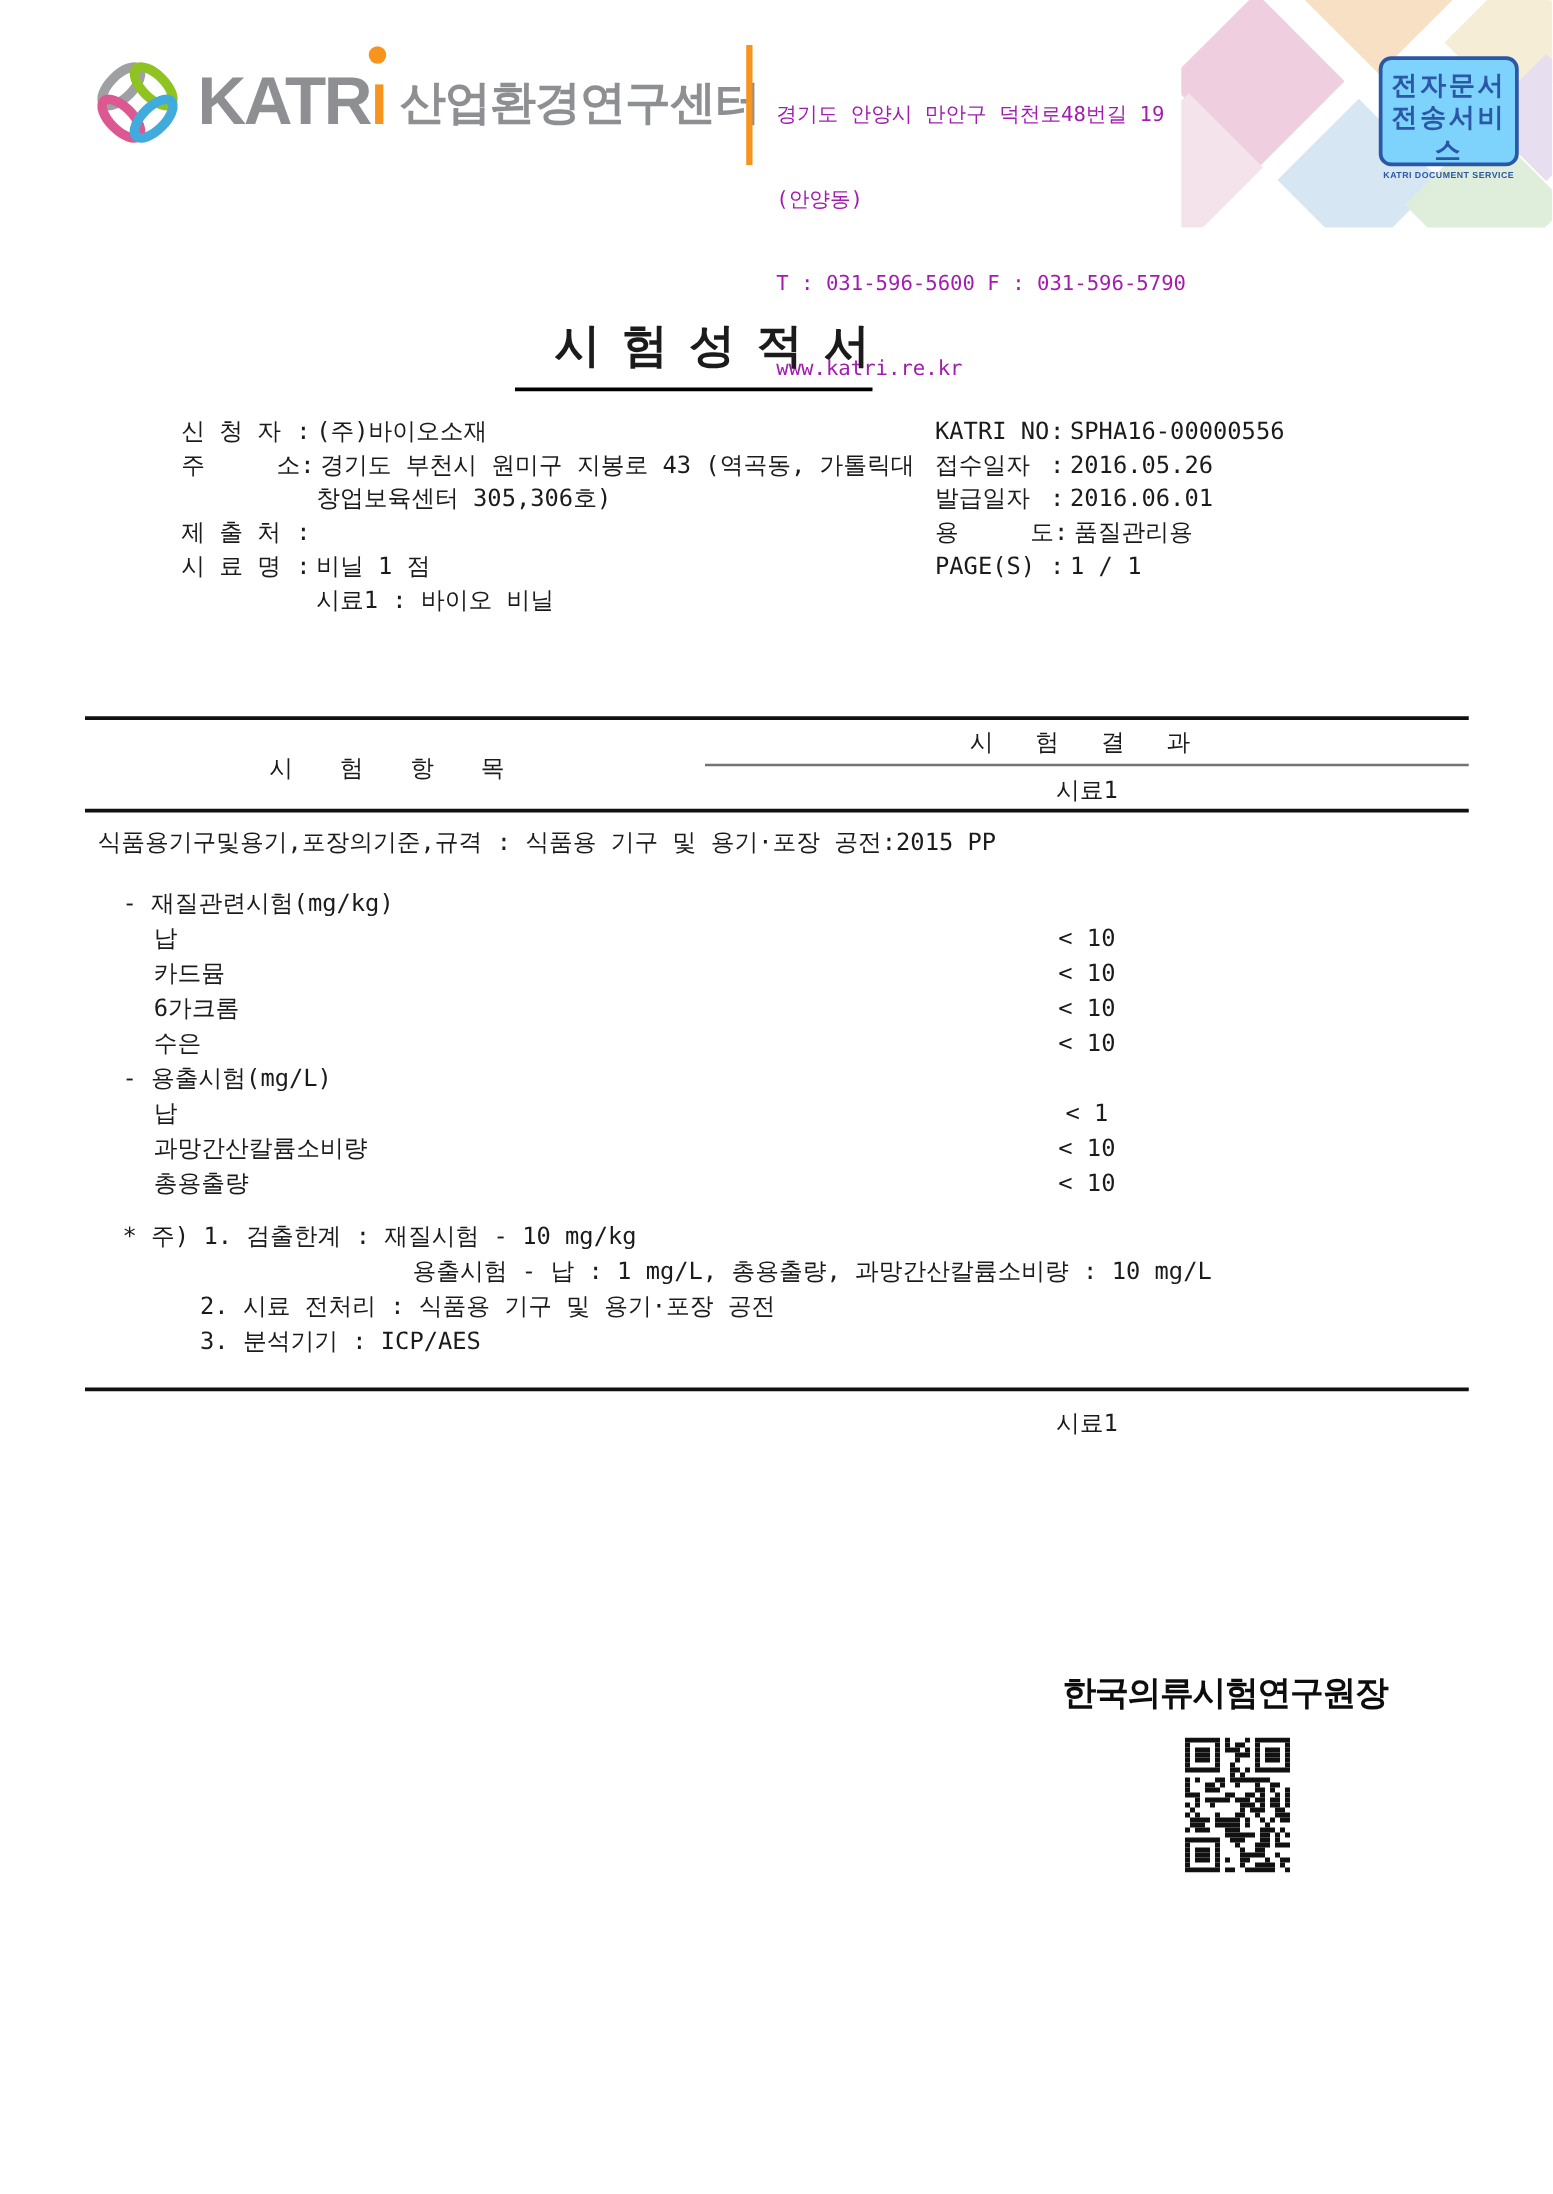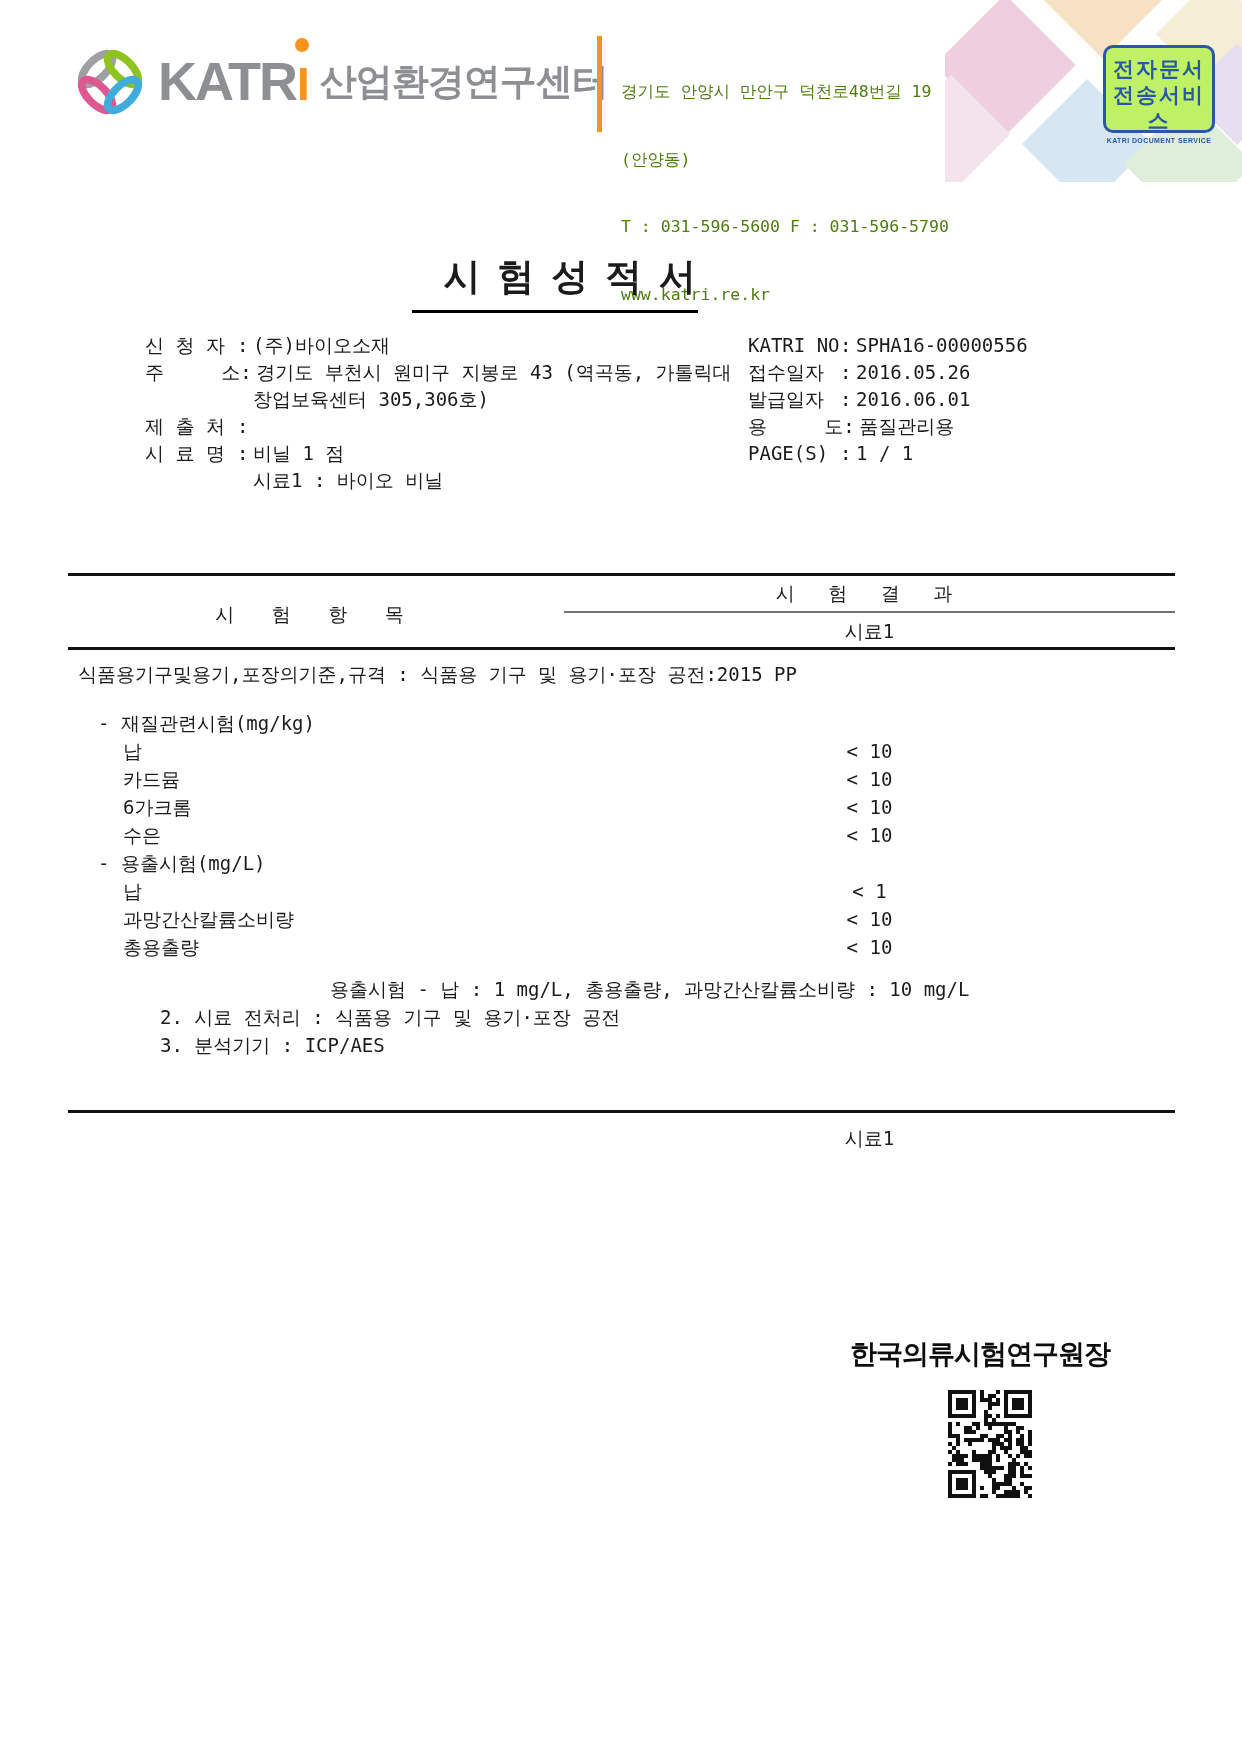--- a/index.html
+++ b/index.html
@@ -8,32 +8,32 @@
   .page { position:relative; width:1242px; height:1755px; background:#fff; overflow:hidden; margin:0 auto; }
 
   
   .logo { position:absolute; left:72px; top:42px; height:80px; display:flex; align-items:center; }
   .knot { width:76px; height:76px; margin-right:10px; }
   .brand { font-family:"Liberation Sans",sans-serif; font-weight:bold; font-size:54px; color:#8d8f92; letter-spacing:-2px; line-height:76px; }
   .brand-i { position:relative; color:#f7941d; margin-left:1px; display:inline-block; font-size:46px; }
   .brand-i::before { content:""; position:absolute; top:-8px; left:50%; transform:translateX(-50%); width:14px; height:14px; border-radius:50%; background:#f7941d; }
   .org { font-family:"Liberation Sans",sans-serif; font-weight:600; font-size:37px; color:#8d8f92; margin-left:12px; letter-spacing:-1px; }
   .vbar { position:absolute; left:597px; top:36px; width:5px; height:96px; background:#f7941d; }
-  .contact { position:absolute; left:621px; top:36px; font-size:16.5px; line-height:22.5px; color:#4d7c0f; white-space:pre; }
+  .contact { position:absolute; left:621px; top:36px; font-size:16.5px; line-height:22.5px; color:#a21caf; white-space:pre; }
 
   .deco { position:absolute; left:945px; top:0; width:297px; height:182px; overflow:hidden; }
   .dm { position:absolute; display:block; transform:rotate(45deg); }
   .d1 { left:10px;  top:15px;   width:100px; height:100px; background:#efcfdf; }
   .d2 { left:112px; top:-52px;  width:92px;  height:92px;  background:#f8e0c4; }
   .d3 { left:228px; top:-8px;   width:84px;  height:84px;  background:#f6edd7; }
   .d4 { left:96px;  top:98px;   width:92px;  height:92px;  background:#d7e6f3; }
   .d5 { left:198px; top:118px;  width:92px;  height:92px;  background:#dfeeda; }
   .d6 { left:256px; top:58px;   width:72px;  height:72px;  background:#e7deef; }
   .d7 { left:-36px; top:92px;   width:84px;  height:84px;  background:#f5e3ec; }
-  .badge { position:absolute; left:158px; top:45px; width:112px; height:88px; background:#bef264; border:3px solid #2b57a7; border-radius:10px; text-align:center; padding-top:8px; color:#2b57a7; }
+  .badge { position:absolute; left:158px; top:45px; width:112px; height:88px; background:#7dd3fc; border:3px solid #2b57a7; border-radius:10px; text-align:center; padding-top:8px; color:#2b57a7; }
   .badge .bl { font-family:"Liberation Sans",sans-serif; font-weight:bold; font-size:21px; letter-spacing:2px; line-height:26px; }
   .badge .cap { font-family:"Liberation Sans",sans-serif; font-weight:bold; font-size:7px; letter-spacing:0.4px; margin-top:3px; }
 
   
   .title { position:absolute; left:412px; top:252px; width:286px; text-align:right; font-size:37px; font-weight:bold; letter-spacing:2px; padding-bottom:8px; border-bottom:3px solid #000; white-space:pre; font-family:"DejaVu Sans",sans-serif; }
 
   
   .info { position:absolute; top:332px; font-size:19px; }
   .info-left  { left:145px; width:590px; }
   .info-right { left:748px; width:420px; }
@@ -144,20 +144,21 @@
     <div class="row"><span class="item ind-a">- 재질관련시험(mg/kg)</span><span class="val"></span></div>
     <div class="row"><span class="item ind-b">납</span><span class="val">&lt; 10</span></div>
     <div class="row"><span class="item ind-b">카드뮴</span><span class="val">&lt; 10</span></div>
     <div class="row"><span class="item ind-b">6가크롬</span><span class="val">&lt; 10</span></div>
     <div class="row"><span class="item ind-b">수은</span><span class="val">&lt; 10</span></div>
     <div class="row"><span class="item ind-a">- 용출시험(mg/L)</span><span class="val"></span></div>
     <div class="row"><span class="item ind-b">납</span><span class="val">&lt; 1</span></div>
     <div class="row"><span class="item ind-b">과망간산칼륨소비량</span><span class="val">&lt; 10</span></div>
     <div class="row"><span class="item ind-b">총용출량</span><span class="val">&lt; 10</span></div>
     <div class="gap14"></div>
+    <div class="note n1">* 주) 1. 검출한계 : 재질시험 - 10 mg/kg</div>
     <div class="note n2">용출시험 - 납 : 1 mg/L, 총용출량, 과망간산칼륨소비량 : 10 mg/L</div>
     <div class="note n3">2. 시료 전처리 : 식품용 기구 및 용기·포장 공전</div>
     <div class="note n4">3. 분석기기 : ICP/AES</div>
   </section>
 
   <div class="rule-bottom"></div>
   <div class="sample-footer">시료1</div>
 
   <div class="signature">한국의류시험연구원장</div>
 

